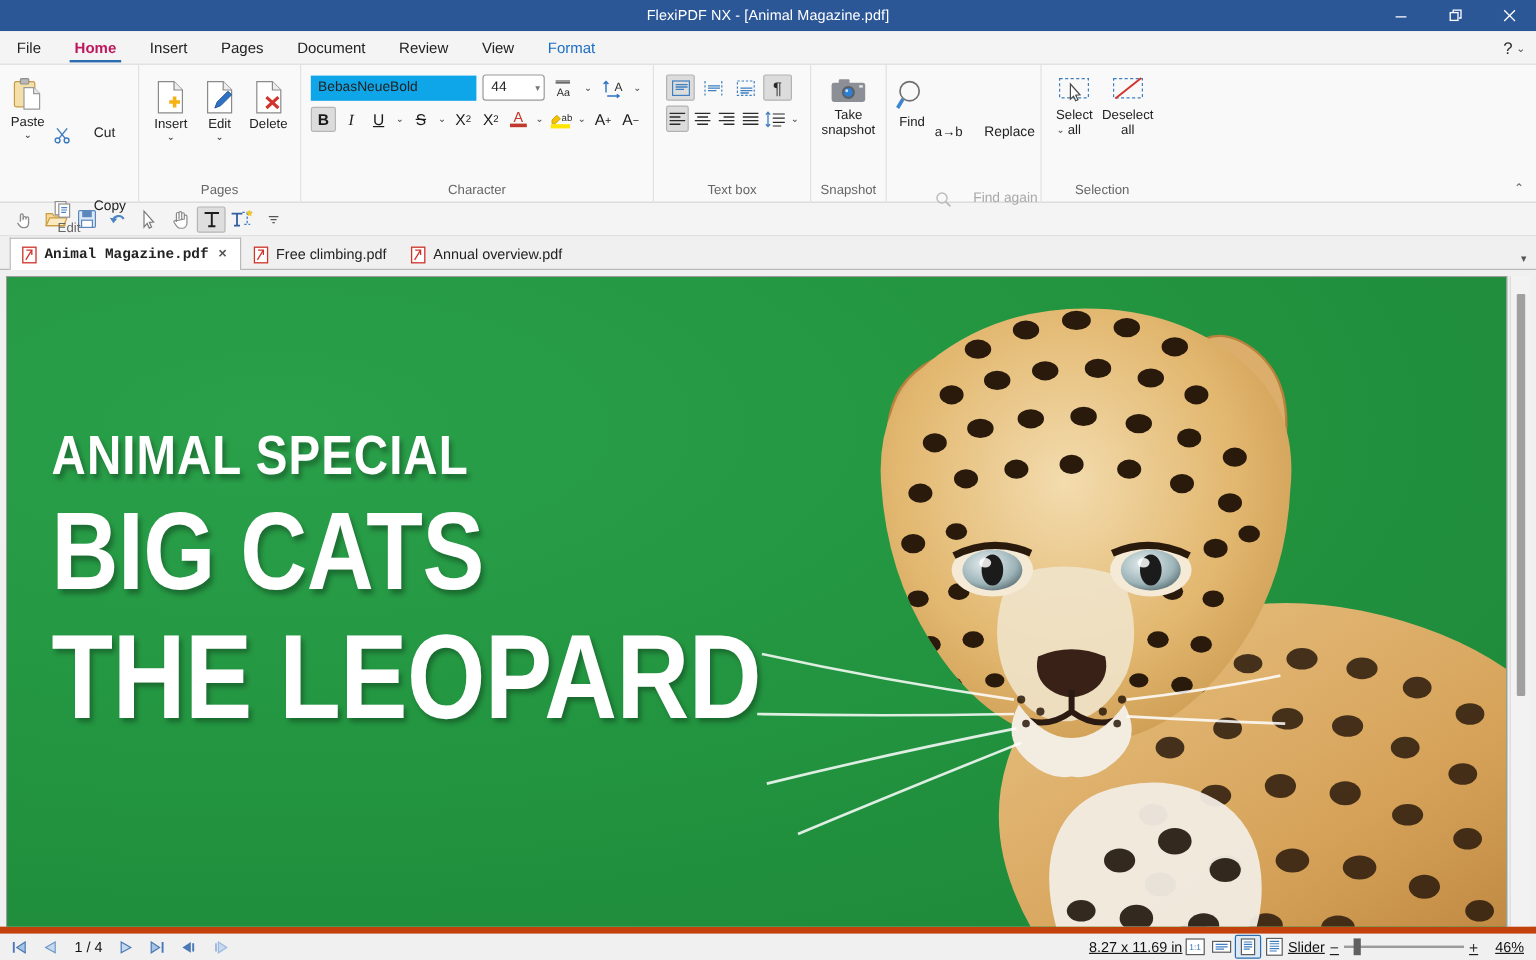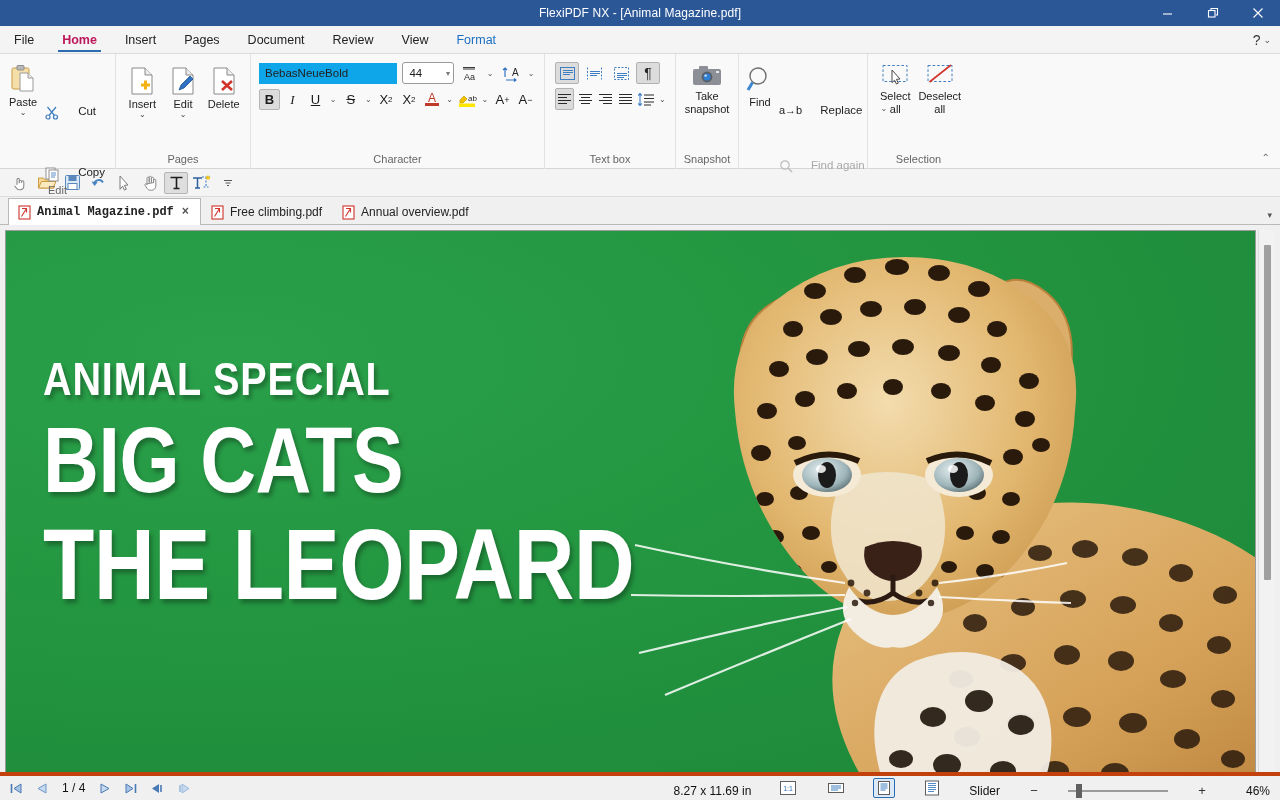--- a/index.html
+++ b/index.html
@@ -154,26 +154,26 @@
     position: absolute; right: 5px; top: 5px; width: 17px; bottom: 0;
     background: #f2f2f2; border-left: 1px solid #dadada;
   }
   .vthumb {
     position: absolute; left: 5px; width: 7px; top: 15px; height: 335px;
     background: #a0a0a0; border-radius: 1px;
   }
 
   
   .statusbar {
-    flex: 0 0 28px; height: 28px; background: #f0f0f0; border-top: 4px solid #c2410c;
+    flex: 0 0 28px; height: 28px; background: #f0f0f0; border-top: 6px solid #c2410c;
     display: flex; align-items: center; padding: 0 10px 0 6px; gap: 6px;
   }
   .navbtn { width: 20px; height: 20px; display: flex; align-items: center; justify-content: center; }
   .pagecount { font-size: 12px; color: #111; padding: 0 4px; }
-  .status-right { margin-left: auto; display: flex; align-items: flex-end; gap: 26px; }
+  .status-right { margin-left: auto; display: flex; align-items: center; gap: 0; text-decoration: underline; }
   .pagesize { font-size: 12px; color: #111; }
   .vbtn { width: 22px; height: 20px; display: flex; align-items: center; justify-content: center; border-radius: 2px; }
   .vbtn.on { border: 1px solid #2b6cb0; background: #dceaf8; }
   .sliderlbl { font-size: 12px; color: #111; }
   .zmbtn { width: 16px; text-align: center; color: #333; font-size: 13px; }
   .track { position: relative; width: 100px; height: 14px; display: flex; align-items: center; }
   .track .bar { position: absolute; left: 0; right: 0; height: 2px; background: #9a9a9a; }
   .track .knob { position: absolute; left: 8px; width: 6px; height: 14px; background: #606060; }
   .zoomval { font-size: 12px; color: #111; width: 34px; text-align: right; }
   svg { display: block; }

